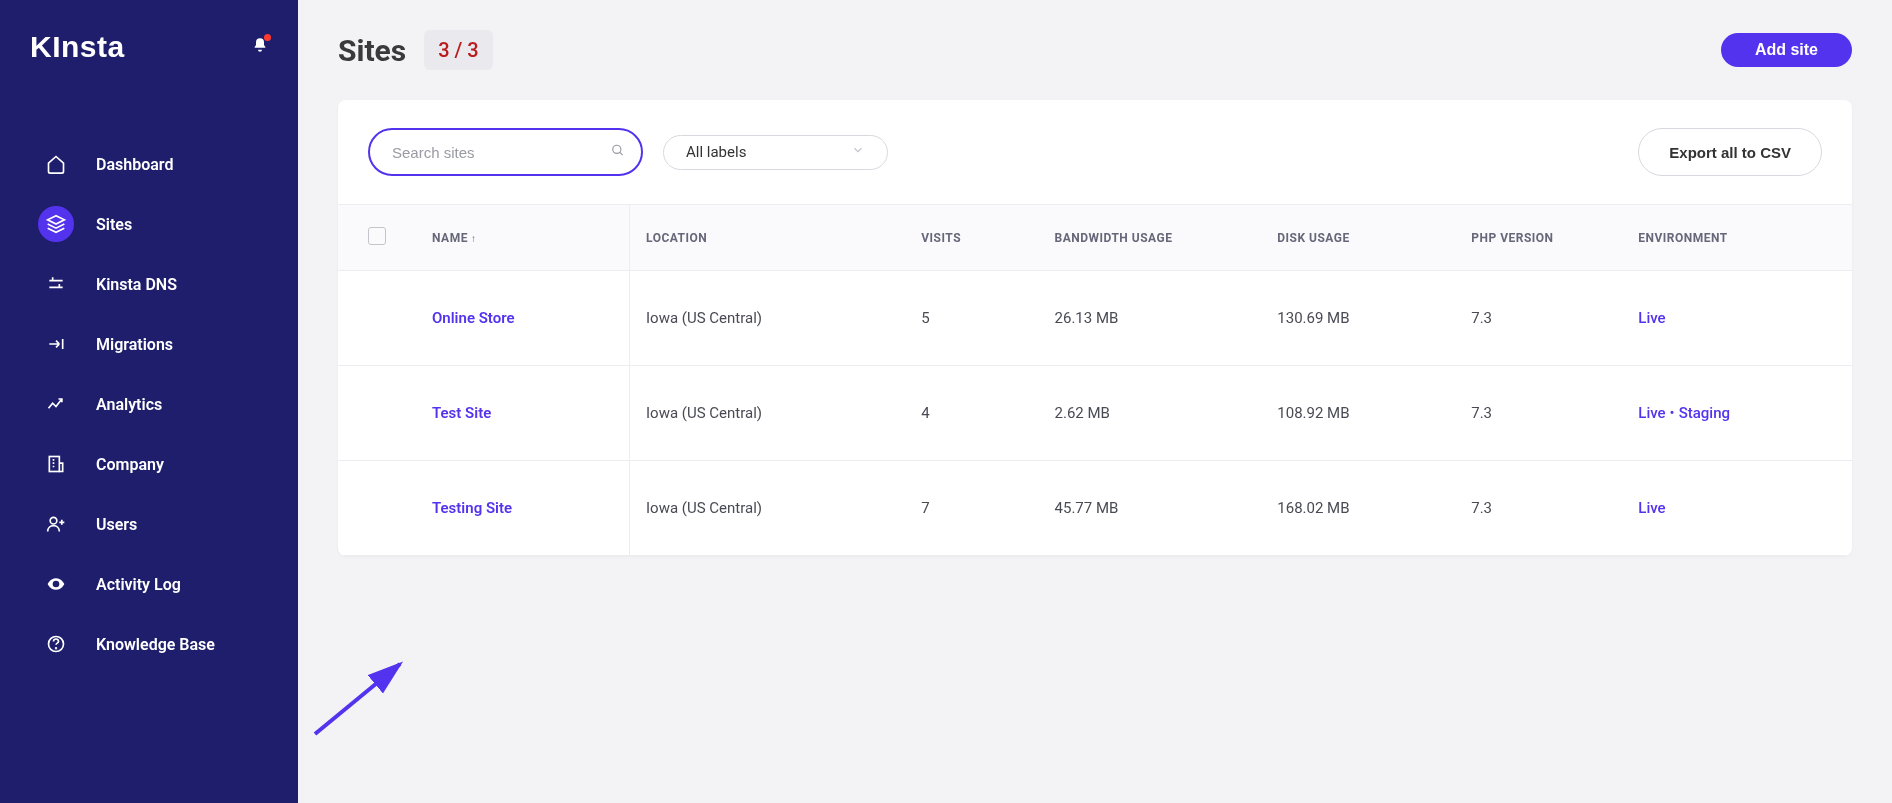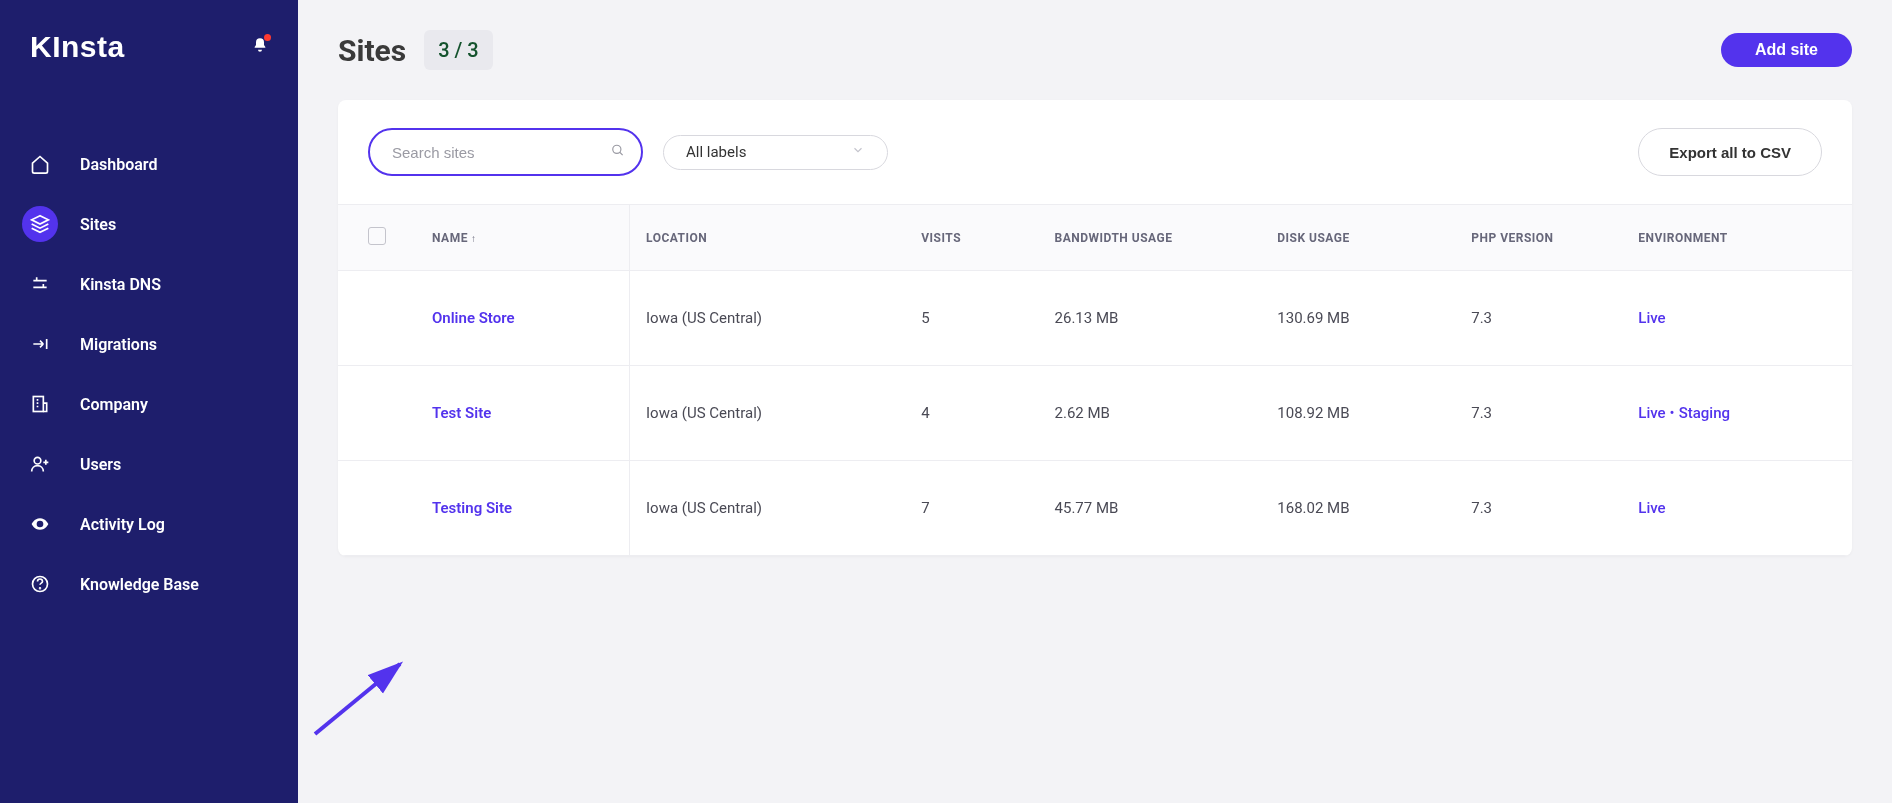--- a/index.html
+++ b/index.html
@@ -5,33 +5,33 @@
     * { margin: 0; padding: 0; box-sizing: border-box; }
     body { font-family: -apple-system, BlinkMacSystemFont, "Segoe UI", Roboto, "Helvetica Neue", Arial, sans-serif; background: #f3f3f6; color: #333; width: 1892px; height: 803px; overflow: hidden; display: flex; }
     
     
     .sidebar { width: 298px; background: #1e1e6c; color: #fff; display: flex; flex-direction: column; padding-top: 20px; flex-shrink: 0; }
     .logo-row { display: flex; align-items: center; justify-content: space-between; padding: 10px 30px 30px 30px; }
     .logo { font-weight: 800; font-size: 30px; letter-spacing: 0.5px; color: #fff; font-family: Arial, sans-serif; }
     .bell-wrap { position: relative; }
     .bell-icon { color: #fff; font-size: 16px; }
     .bell-dot { position: absolute; top: -3px; right: -3px; width: 7px; height: 7px; background: #ff3b30; border-radius: 50%; }
-    .nav { display: flex; flex-direction: column; padding: 10px 0; margin-top: 30px; }
+    .nav { display: flex; flex-direction: column; padding: 10px 16px; margin-top: 30px; }
     .nav-item { display: flex; align-items: center; gap: 22px; padding: 12px 22px; color: #fff; font-size: 16px; font-weight: 600; cursor: pointer; }
     .nav-item .icon-wrap { width: 36px; height: 36px; display: flex; align-items: center; justify-content: center; border-radius: 50%; flex-shrink: 0; }
     .nav-item.active .icon-wrap { background: #5333ed; }
     .nav-item svg { width: 20px; height: 20px; stroke: #fff; fill: none; stroke-width: 2; }
     .nav-item .filled svg { fill: #fff; stroke: none; }
     
     
     .main { flex: 1; display: flex; flex-direction: column; padding: 30px 40px; }
     .header-row { display: flex; align-items: center; justify-content: space-between; margin-bottom: 30px; padding-left: 0; }
     .header-left { display: flex; align-items: center; gap: 18px; }
     .page-title { font-size: 30px; font-weight: 700; color: #3a3a3a; }
-    .count-badge { background: #e9e9ee; color: #14532d; padding: 8px 14px; border-radius: 6px; font-size: 20px; font-weight: 500; text-align: right; }
+    .count-badge { background: #e9e9ee; color: #b91c1c; padding: 8px 14px; border-radius: 6px; font-size: 20px; font-weight: 500; text-align: right; }
     .add-btn { background: #5333ed; color: #fff; border: none; padding: 8px 34px; border-radius: 30px; font-size: 16px; font-weight: 600; cursor: pointer; }
     
     
     .card { background: #fff; border-radius: 8px; box-shadow: 0 1px 3px rgba(0,0,0,0.04); overflow: hidden; }
     .card-toolbar { display: flex; align-items: center; justify-content: space-between; padding: 28px 30px; }
     .toolbar-left { display: flex; align-items: center; gap: 20px; }
     .search-wrap { position: relative; width: 275px; }
     .search-input { width: 100%; height: 48px; border: 2px solid #5333ed; border-radius: 26px; padding: 0 44px 0 22px; font-size: 15px; outline: none; color: #333; }
     .search-input::placeholder { color: #9a9aa3; }
     .search-icon-btn { position: absolute; right: 18px; top: 50%; transform: translateY(-50%); color: #9a9aa3; font-size: 14px; }
@@ -99,20 +99,29 @@
         </span>
       <span>Kinsta DNS</span>
     </div>
     <div class="nav-item">
       <span class="icon-wrap">
           <svg viewBox="0 0 24 24">
             <path d="M4 12h12m0 0l-4-4m4 4l-4 4M20 6v12"></path>
           </svg>
         </span>
       <span>Migrations</span>
+    </div>
+    <div class="nav-item">
+      <span class="icon-wrap">
+          <svg viewBox="0 0 24 24">
+            <path d="M3 17l5-6 4 4 7-9"></path>
+            <path d="M15 6h4v4"></path>
+          </svg>
+        </span>
+      <span>Analytics</span>
     </div>
     <div class="nav-item">
       <span class="icon-wrap">
           <svg viewBox="0 0 24 24">
             <rect x="4" y="3" width="12" height="18"></rect>
             <path d="M8 7h2M8 11h2M8 15h2M16 11h4v10h-4"></path>
           </svg>
         </span>
       <span>Company</span>
     </div>

